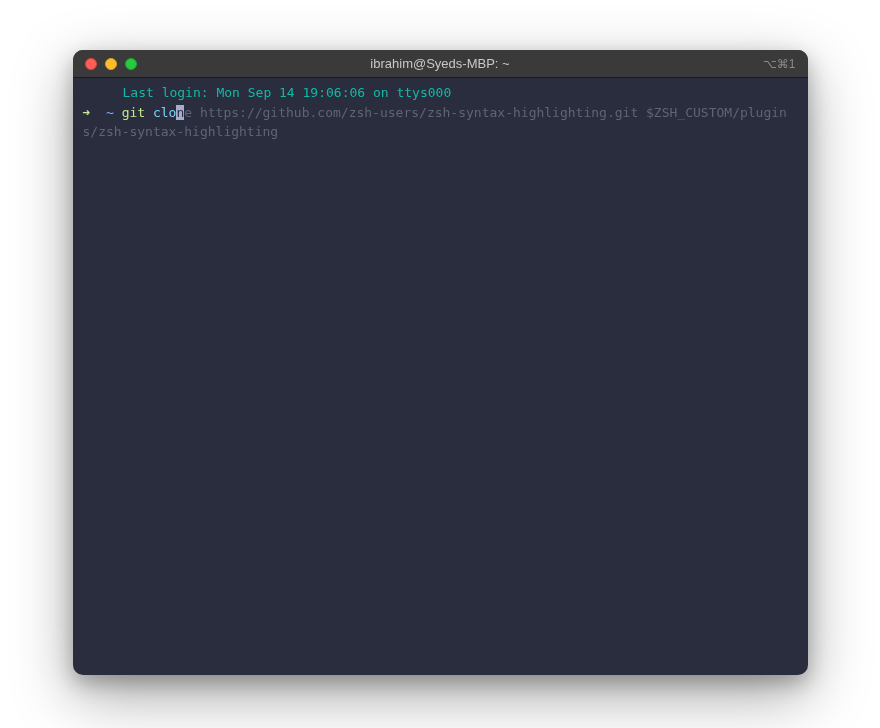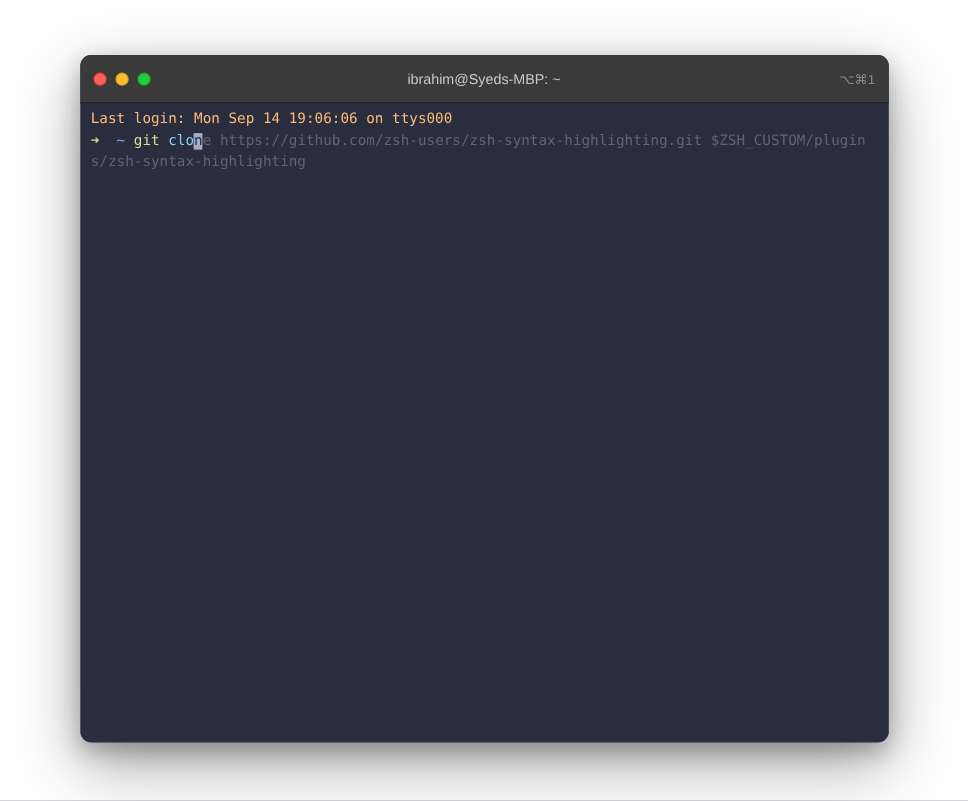--- a/index.html
+++ b/index.html
@@ -24,21 +24,21 @@
       height: 625px;
       background: #292d3e;
       border-radius: 10px;
       box-shadow: 0 20px 60px rgba(0,0,0,0.35), 0 8px 20px rgba(0,0,0,0.25);
       overflow: hidden;
       display: flex;
       flex-direction: column;
     }
     
     .title-bar {
-      height: 44px;
+      height: 28px;
       background: #3a3a3a;
       display: flex;
       align-items: center;
       padding: 0 12px;
       position: relative;
       border-bottom: 1px solid #1a1a1a;
     }
     
     .traffic-lights {
       display: flex;
@@ -80,21 +80,22 @@
       flex: 1;
       padding: 5px 10px;
       font-size: 13px;
       line-height: 1.5;
       color: #a6accd;
       overflow: hidden;
       word-break: break-all;
     }
     
     .last-login {
-      color: #fdba74;
+      color: #14b8a6;
+      margin-left: 40px;
     }
     
     .prompt-line {
       white-space: pre-wrap;
       word-break: break-all;
     }
     
     .arrow { color: #c3e88d; }
     .tilde { color: #82aaff; font-weight: 500; }
     .git-cmd { color: #c3e88d; text-align: right; }

